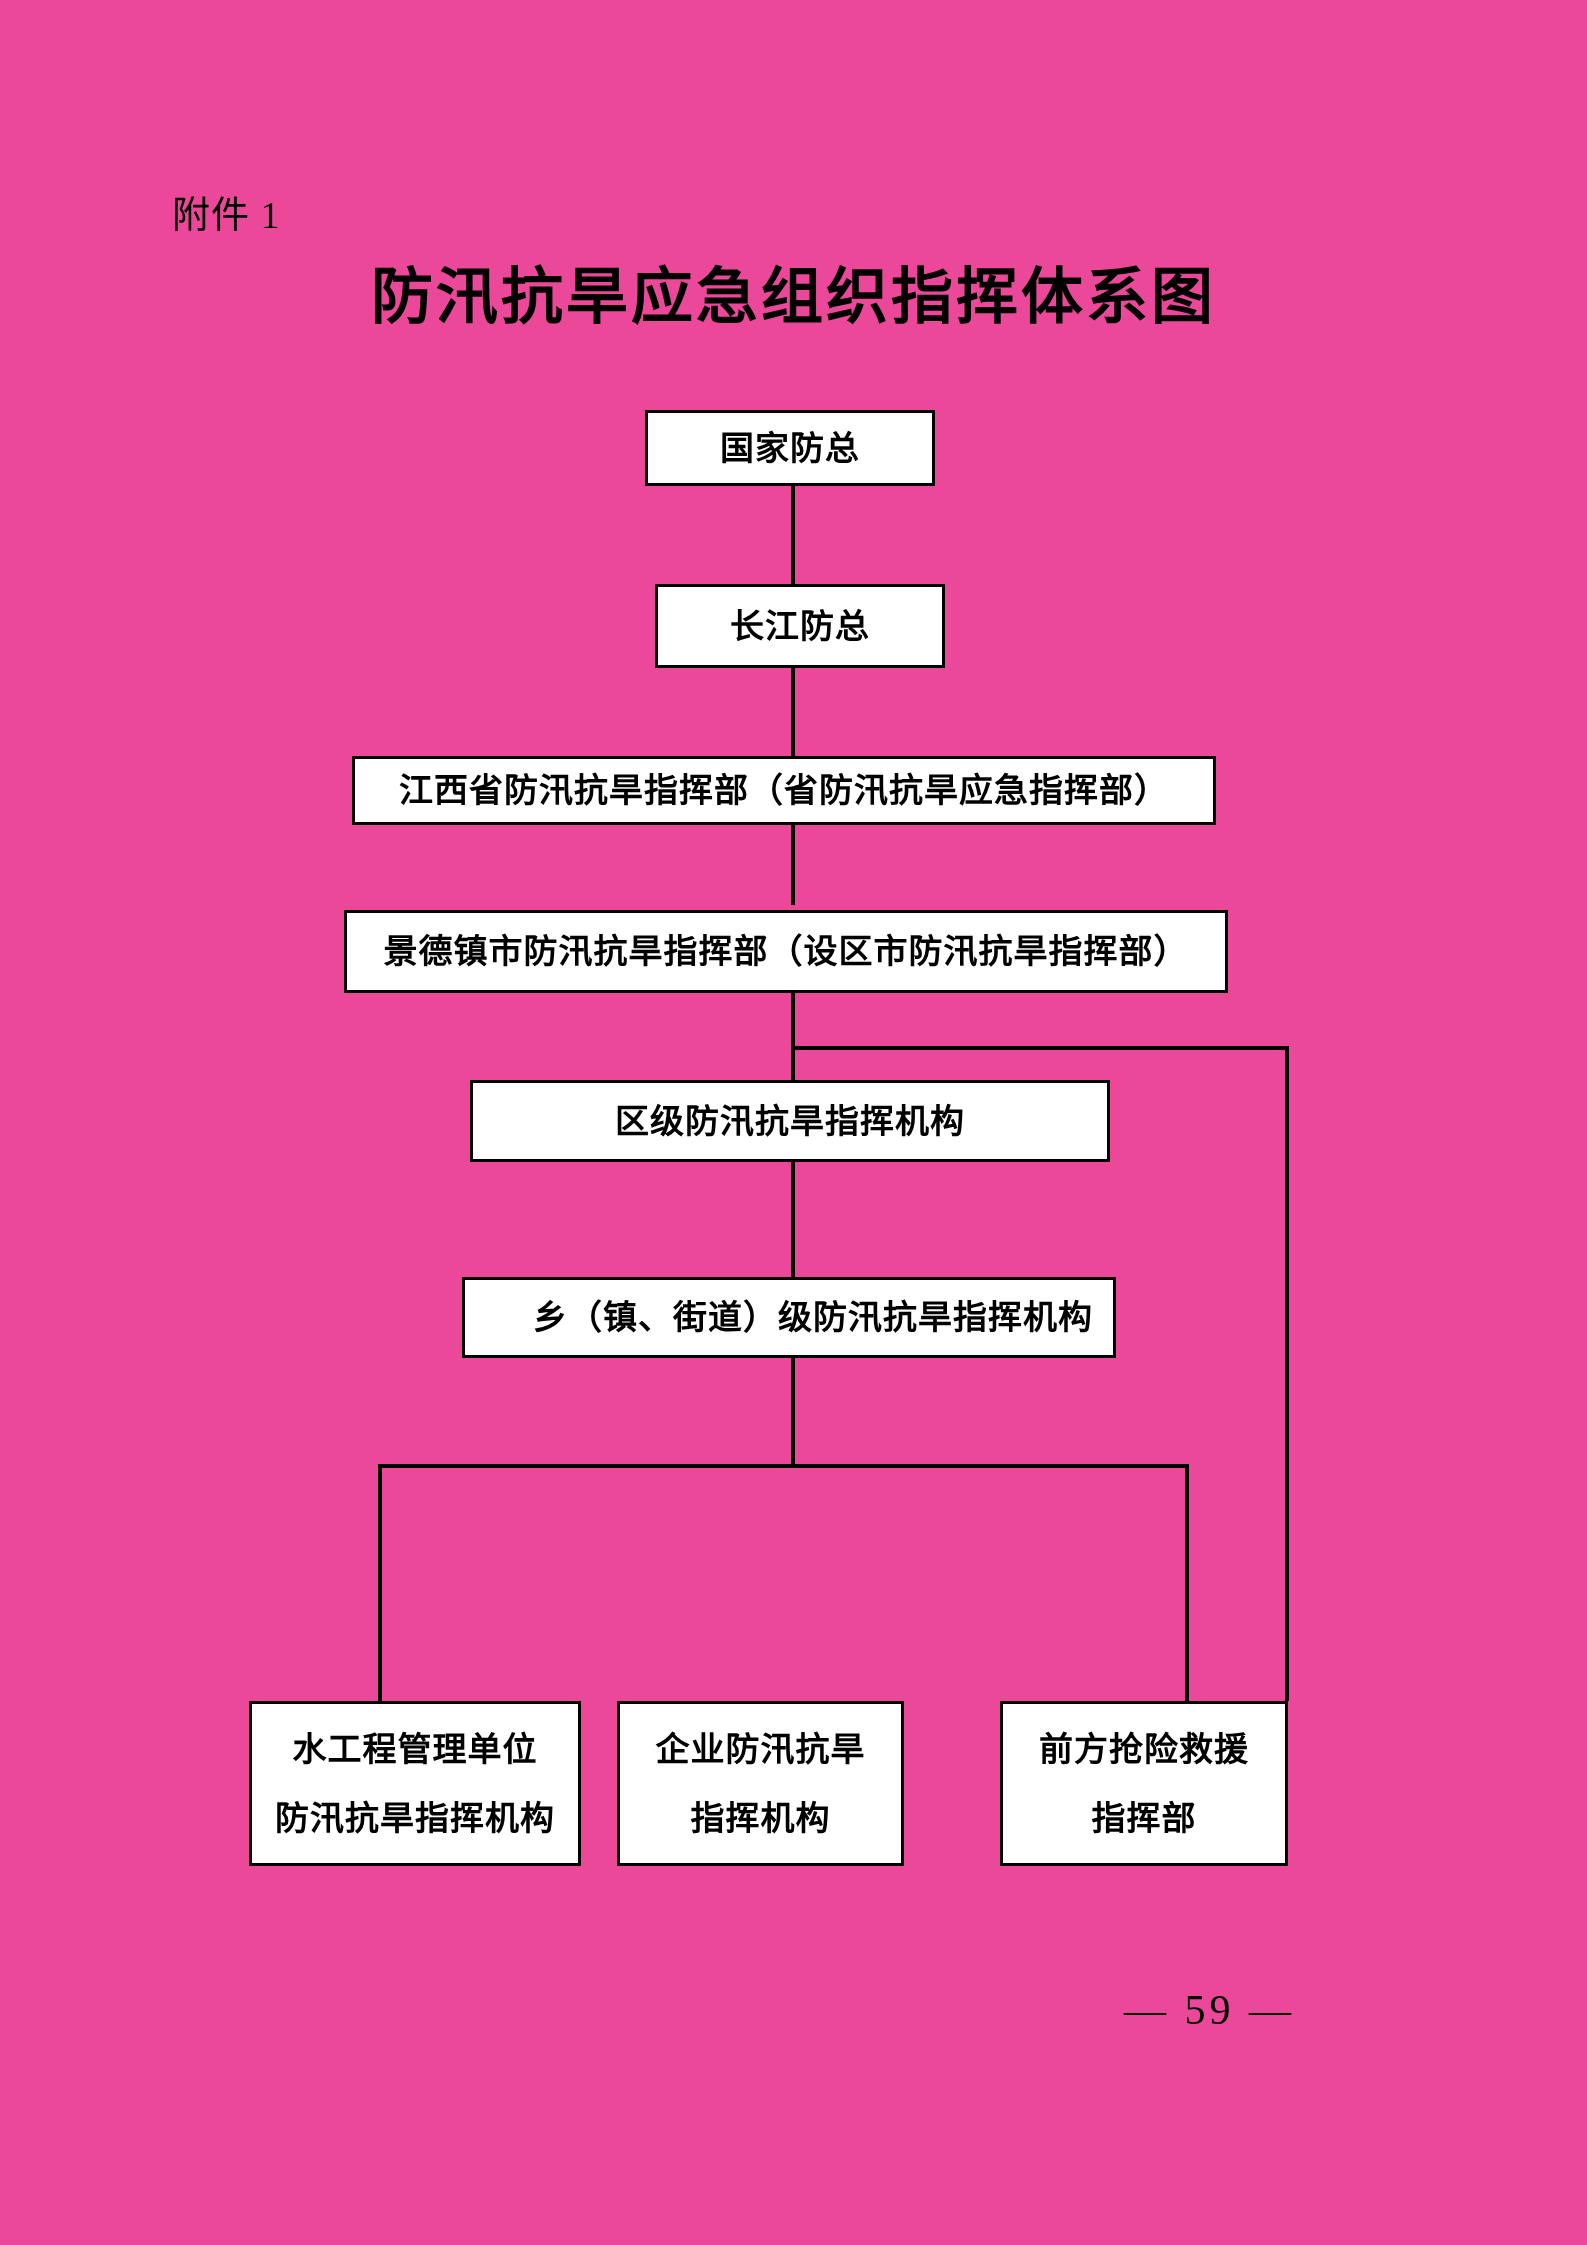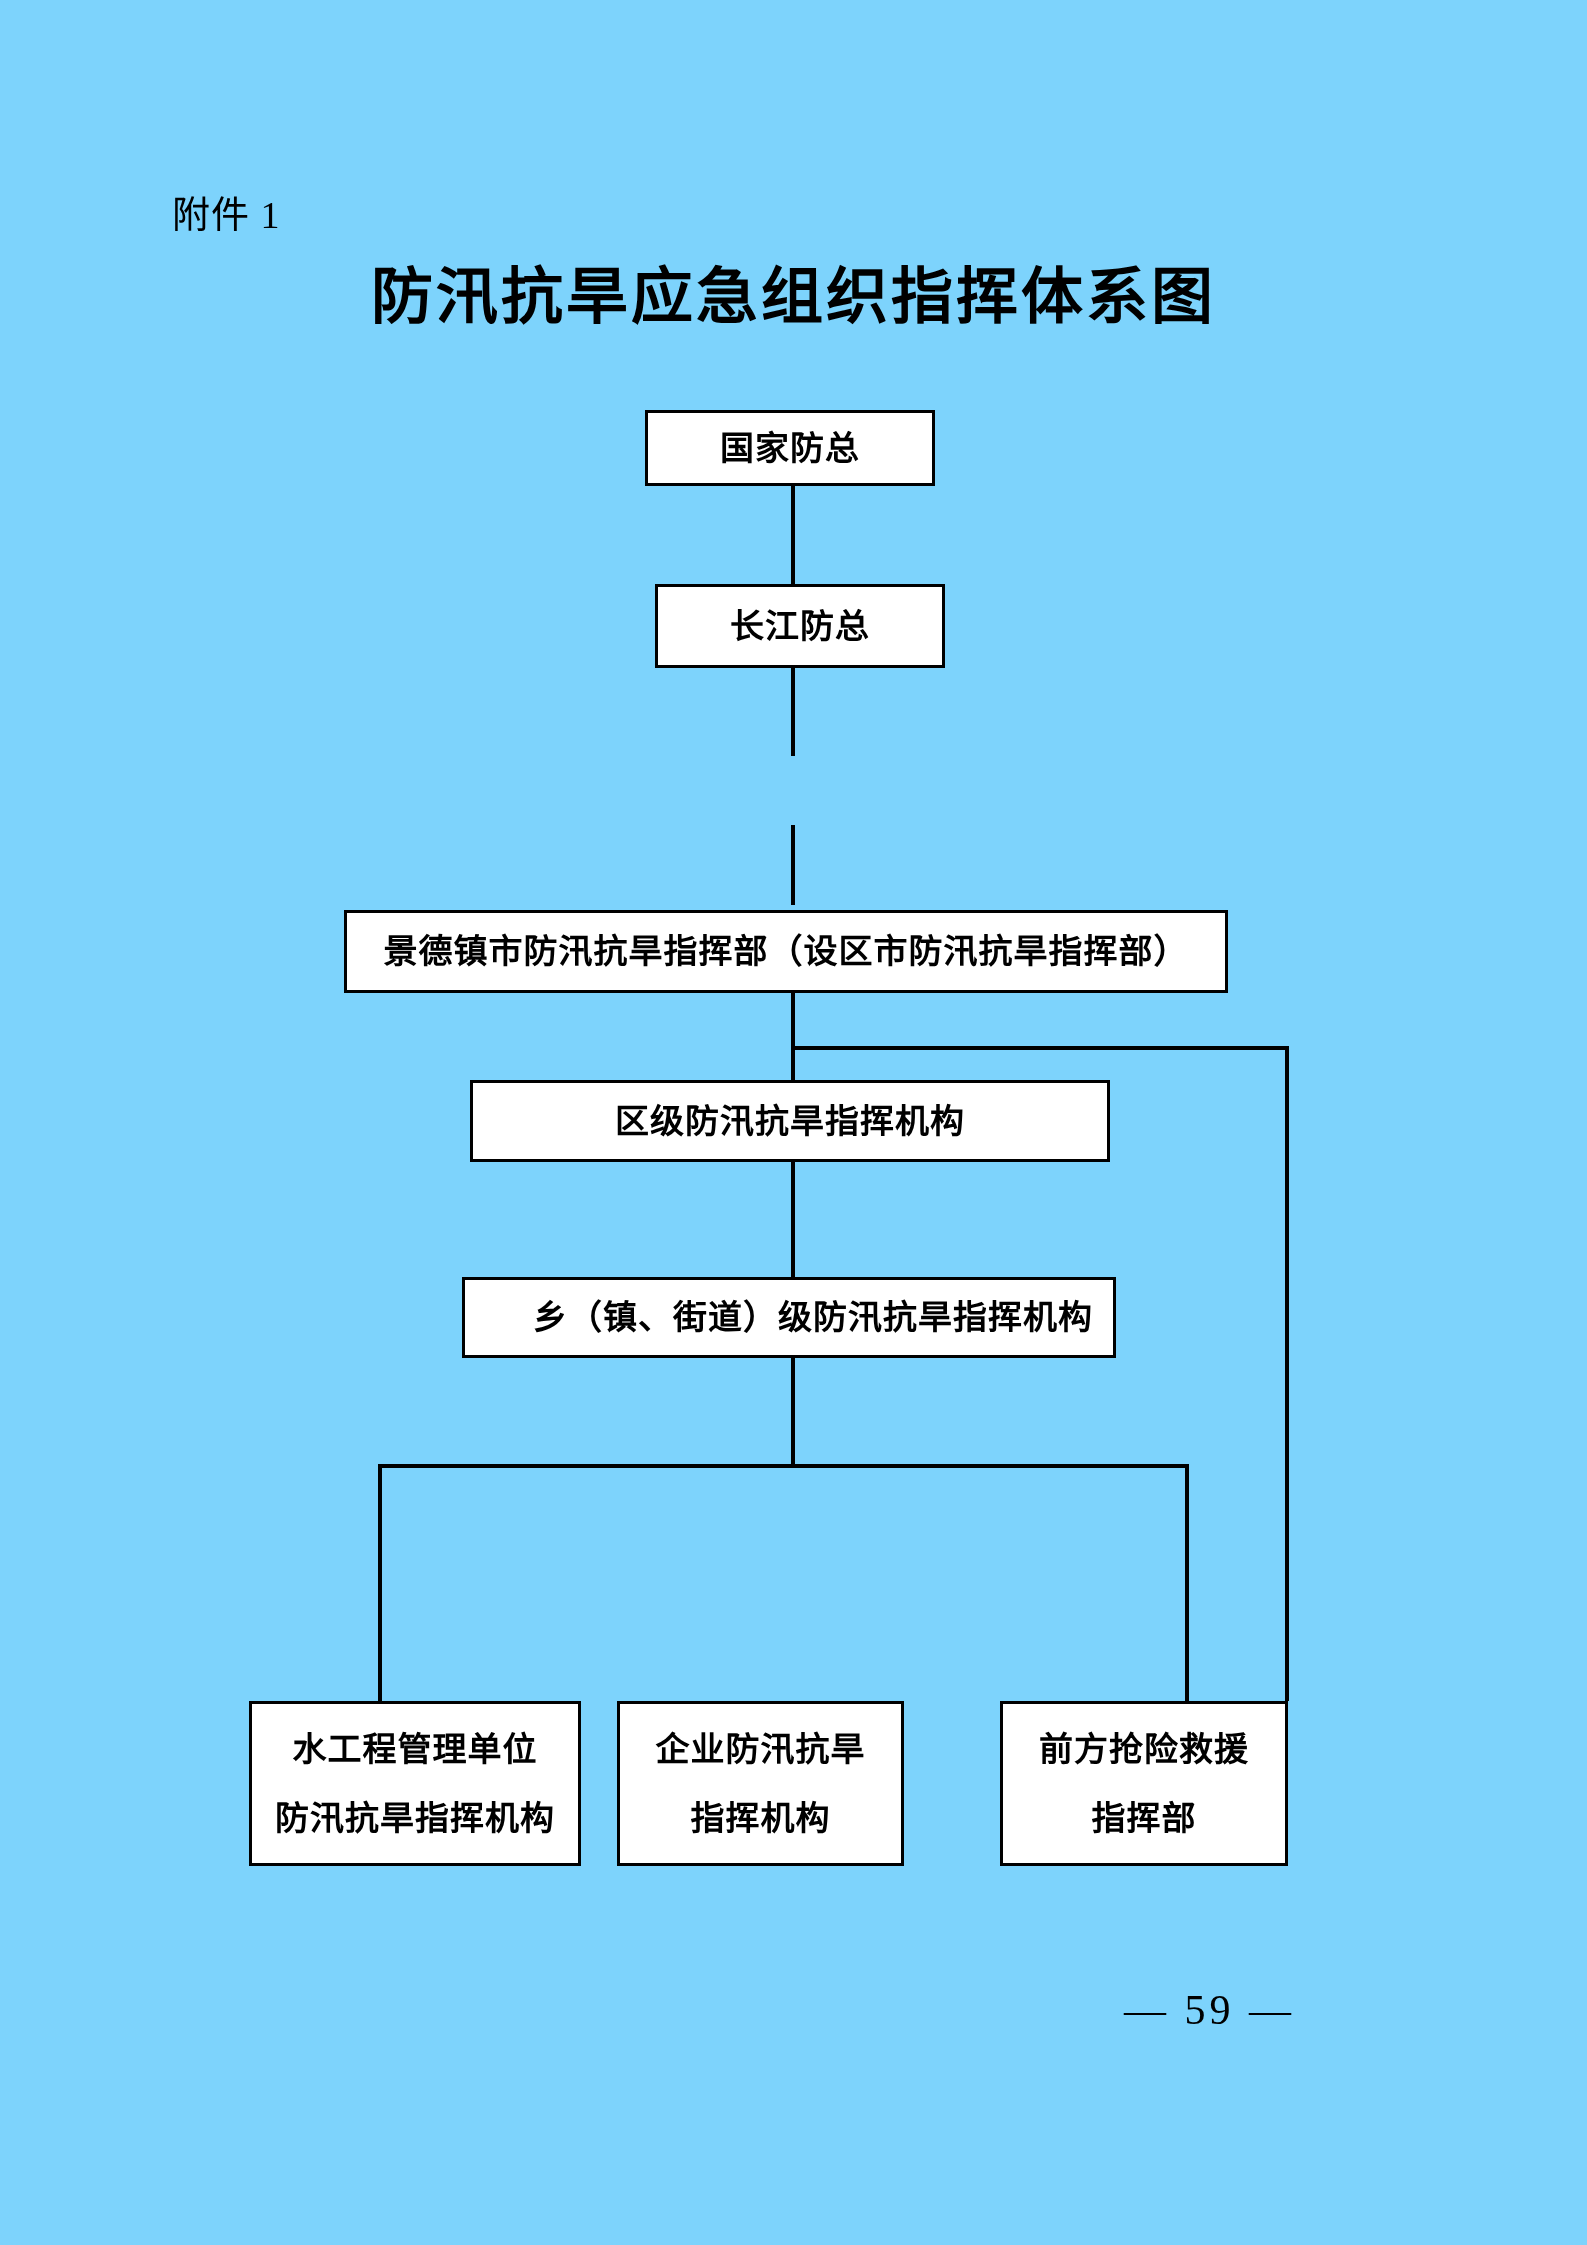--- a/index.html
+++ b/index.html
@@ -9,21 +9,21 @@
     background: #ffffff;
   }
   body {
     font-family: "Liberation Serif", "DejaVu Serif", serif;
     color: #000000;
   }
   #page {
     position: relative;
     width: 1587px;
     height: 2245px;
-    background: #7dd3fc;
+    background: #ec4899;
     overflow: hidden;
   }
 
   
   #attachment-label {
     position: absolute;
     left: 172px;
     top: 196px;
     font-size: 38px;
     line-height: 1;
@@ -115,20 +115,23 @@
   <div class="conn v" style="left:1185px; top:1464px; height:237px;"></div>
 
   <div class="node" style="left:645px; top:410px; width:290px; height:76px;">
     <span class="line-1">国家防总</span>
   </div>
 
   <div class="node" style="left:655px; top:584px; width:290px; height:84px;">
     <span class="line-1">长江防总</span>
   </div>
 
+  <div class="node" style="left:352px; top:756px; width:864px; height:69px;">
+    <span class="line-1">江西省防汛抗旱指挥部（省防汛抗旱应急指挥部）</span>
+  </div>
 
   <div class="node" style="left:344px; top:910px; width:884px; height:83px;">
     <span class="line-1">景德镇市防汛抗旱指挥部（设区市防汛抗旱指挥部）</span>
   </div>
 
   <div class="node" style="left:470px; top:1080px; width:640px; height:82px;">
     <span class="line-1">区级防汛抗旱指挥机构</span>
   </div>
 
   <div class="node" style="left:462px; top:1277px; width:654px; height:81px;padding-left:48px;">

